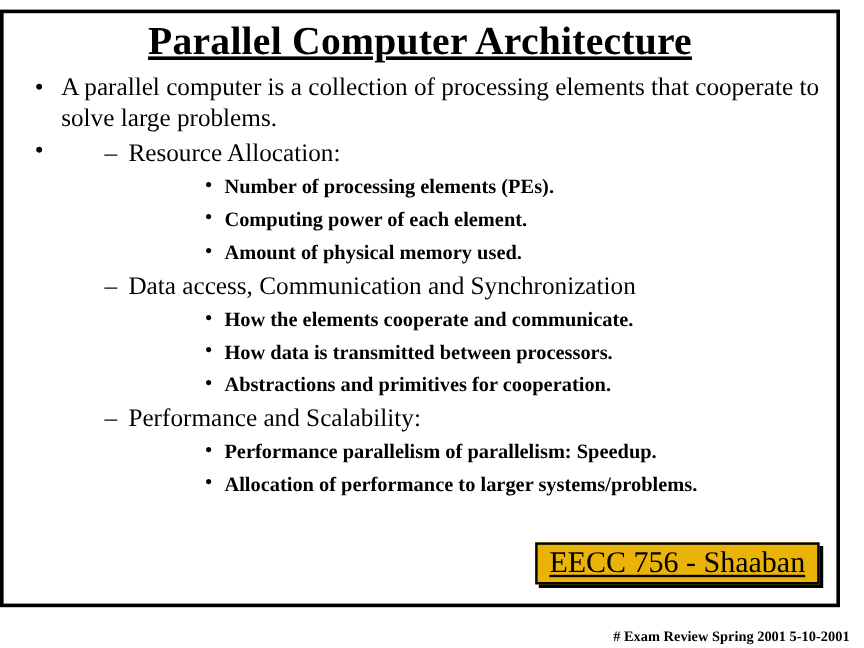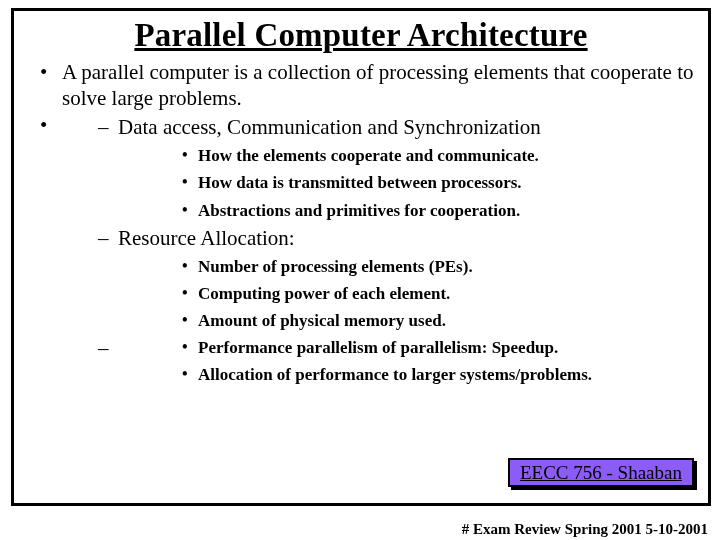--- a/index.html
+++ b/index.html
@@ -7,21 +7,21 @@
     width: 720px;
     height: 540px;
     background: #fff;
     font-family: "Times New Roman", Times, serif;
     position: relative;
     overflow: hidden;
   }
   .slide {
     width: 700px;
     height: 498px;
-    margin: 8px 10px 0 11px;
+    margin: 8px 10px 0 0;
     border: 3px solid #000;
     background: #fff;
     padding: 6px 14px 6px 14px;
     position: relative;
   }
   .title {
     text-align: center;
     font-size: 33px;
     font-weight: bold;
     text-decoration: underline;
@@ -73,60 +73,61 @@
   }
   .footer-box {
     position: absolute;
     right: 14px;
     bottom: 16px;
   }
   .footer-main {
     border: 2px solid #000;
     box-shadow: 3px 3px 0 #000;
     padding: 2px 10px 1px 10px;
-    font-size: 19px;
+    font-size: 25px;
     font-weight: normal;
     text-decoration: underline;
-    background: #8b5cf6;
+    background: #eab308;
   }
   .footer-sub {
     position: absolute;
     right: 12px;
     bottom: 2px;
-    font-size: 15px;
+    font-size: 12px;
     font-weight: bold;
   }
 </style>
 </head>
 <body>
 
 <div class="slide">
   <div class="title">Parallel Computer Architecture</div>
 
   <ul class="lvl1">
     <li>A parallel computer is a collection of processing elements that cooperate to solve large problems.</li>
     <li>
       <ul class="lvl2">
         <li>
+          <span>Resource Allocation:</span>
+          <ul class="lvl3">
+            <li>Number of processing elements (PEs).</li>
+            <li>Computing power of each element.</li>
+            <li>Amount of physical memory used.</li>
+          </ul>
+        </li>
+        <li>
           <span>Data access, Communication and Synchronization</span>
           <ul class="lvl3">
             <li>How the elements  cooperate and communicate.</li>
             <li>How data is transmitted between processors.</li>
             <li>Abstractions and primitives for cooperation.</li>
           </ul>
         </li>
         <li>
-          <span>Resource Allocation:</span>
-          <ul class="lvl3">
-            <li>Number of processing elements (PEs).</li>
-            <li>Computing power of each element.</li>
-            <li>Amount of physical memory used.</li>
-          </ul>
-        </li>
-        <li>
+          <span>Performance and Scalability:</span>
           <ul class="lvl3">
             <li>Performance parallelism of parallelism:  Speedup.</li>
             <li>Allocation of performance to larger systems/problems.</li>
           </ul>
         </li>
       </ul>
     </li>
   </ul>
 
   <div class="footer-box">

